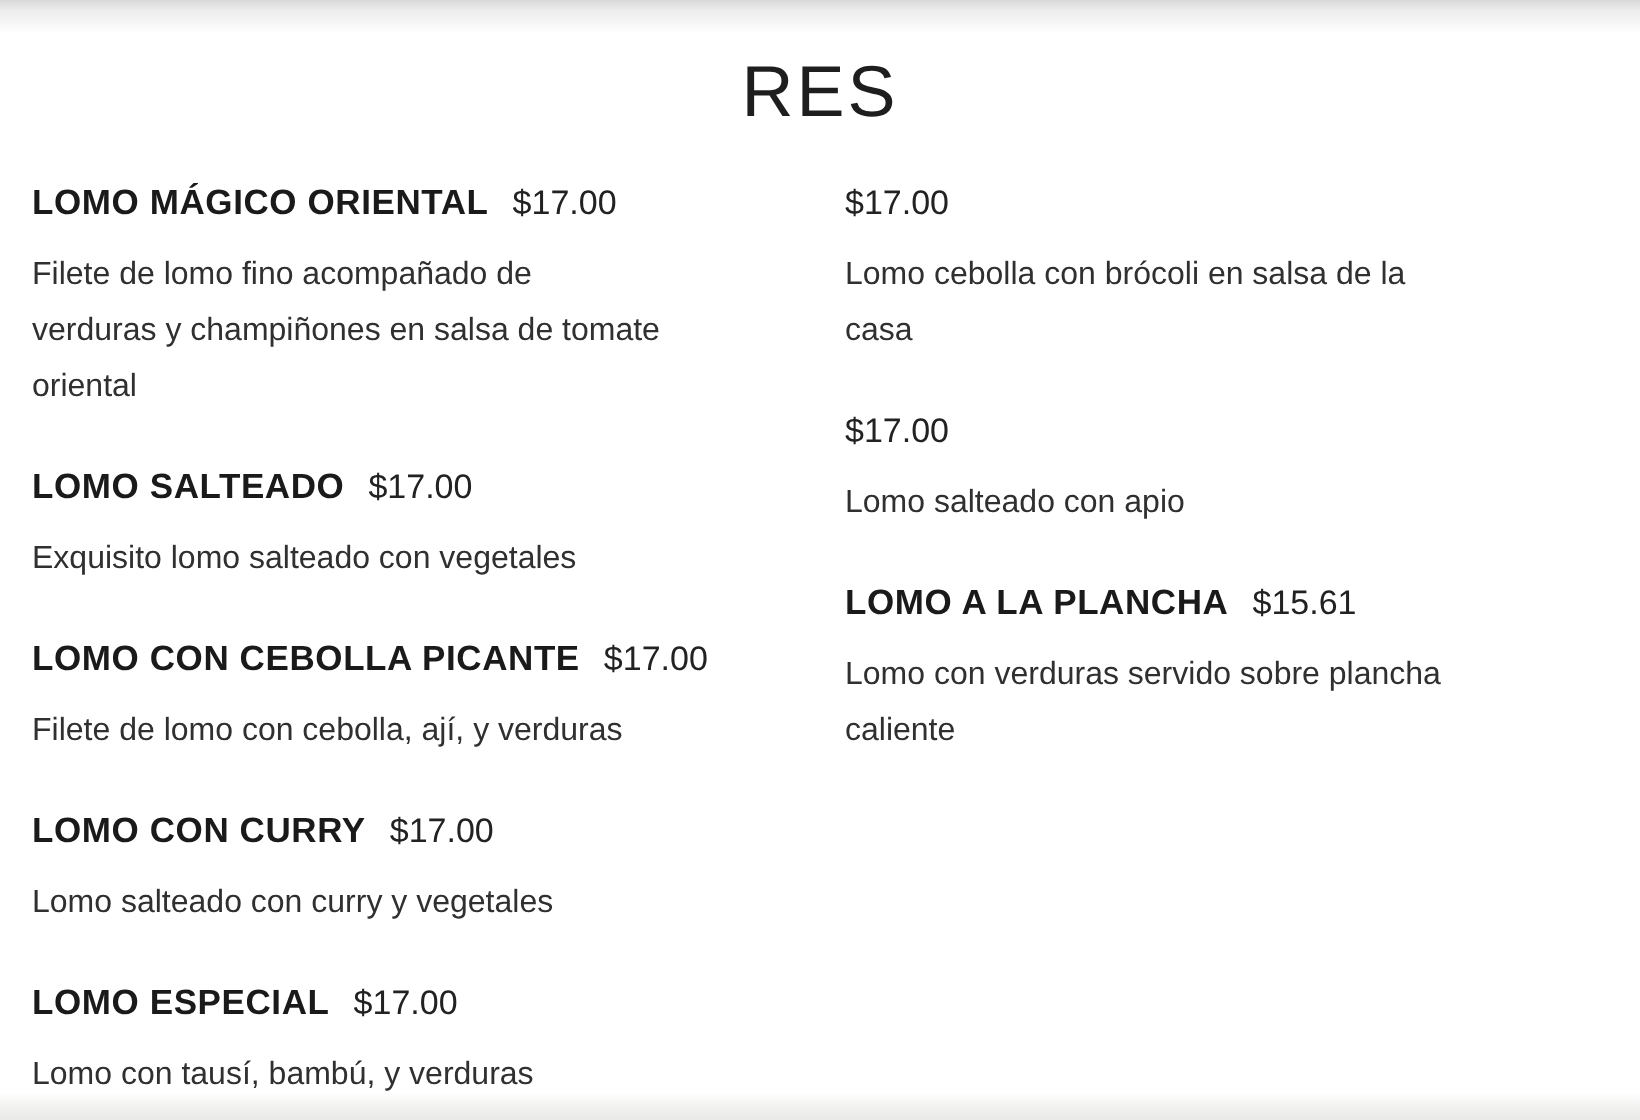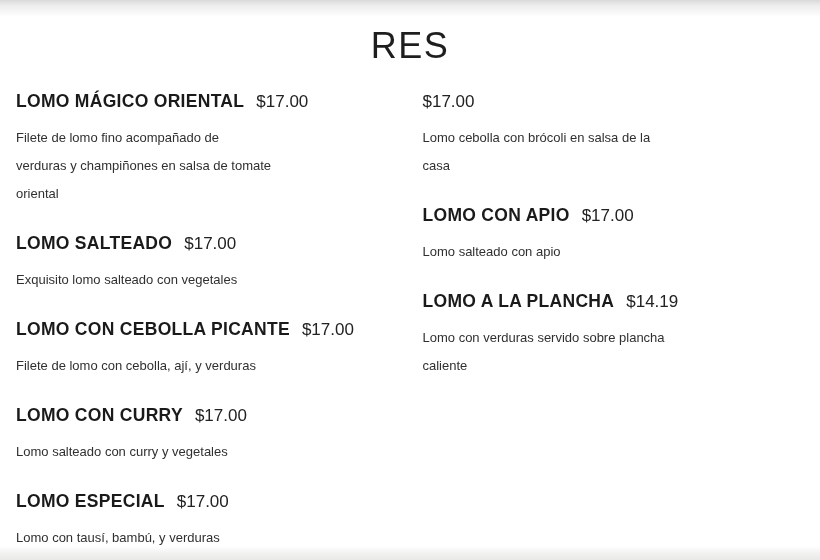--- a/index.html
+++ b/index.html
@@ -61,21 +61,21 @@
     padding-right: 12px;
   }
   .item-price {
     font-size: 17px;
     line-height: 24px;
     font-weight: 400;
     color: #222222;
     white-space: nowrap;
   }
   .item-desc {
-    font-size: 13px;
+    font-size: 16px;
     line-height: 28px;
     color: #303030;
     white-space: pre-line;
   }
 </style>
 </head>
 <body>
 
 <div class="top-band"></div>
 
@@ -134,30 +134,29 @@
     <div class="item">
       <div class="item-head">
         <span class="item-price">$17.00</span>
       </div>
       <div class="item-desc">Lomo cebolla con brócoli en salsa de la
 casa</div>
     </div>
 
     <div class="item">
       <div class="item-head">
-        <span class="item-name">LOMO CON APIO</span>
         <span class="item-price">$17.00</span>
       </div>
       <div class="item-desc">Lomo salteado con apio</div>
     </div>
 
     <div class="item">
       <div class="item-head">
         <span class="item-name">LOMO A LA PLANCHA</span>
-        <span class="item-price">$14.19</span>
+        <span class="item-price">$15.61</span>
       </div>
       <div class="item-desc">Lomo con verduras servido sobre plancha
 caliente</div>
     </div>
 
 
   </div>
 
 </div>
 

